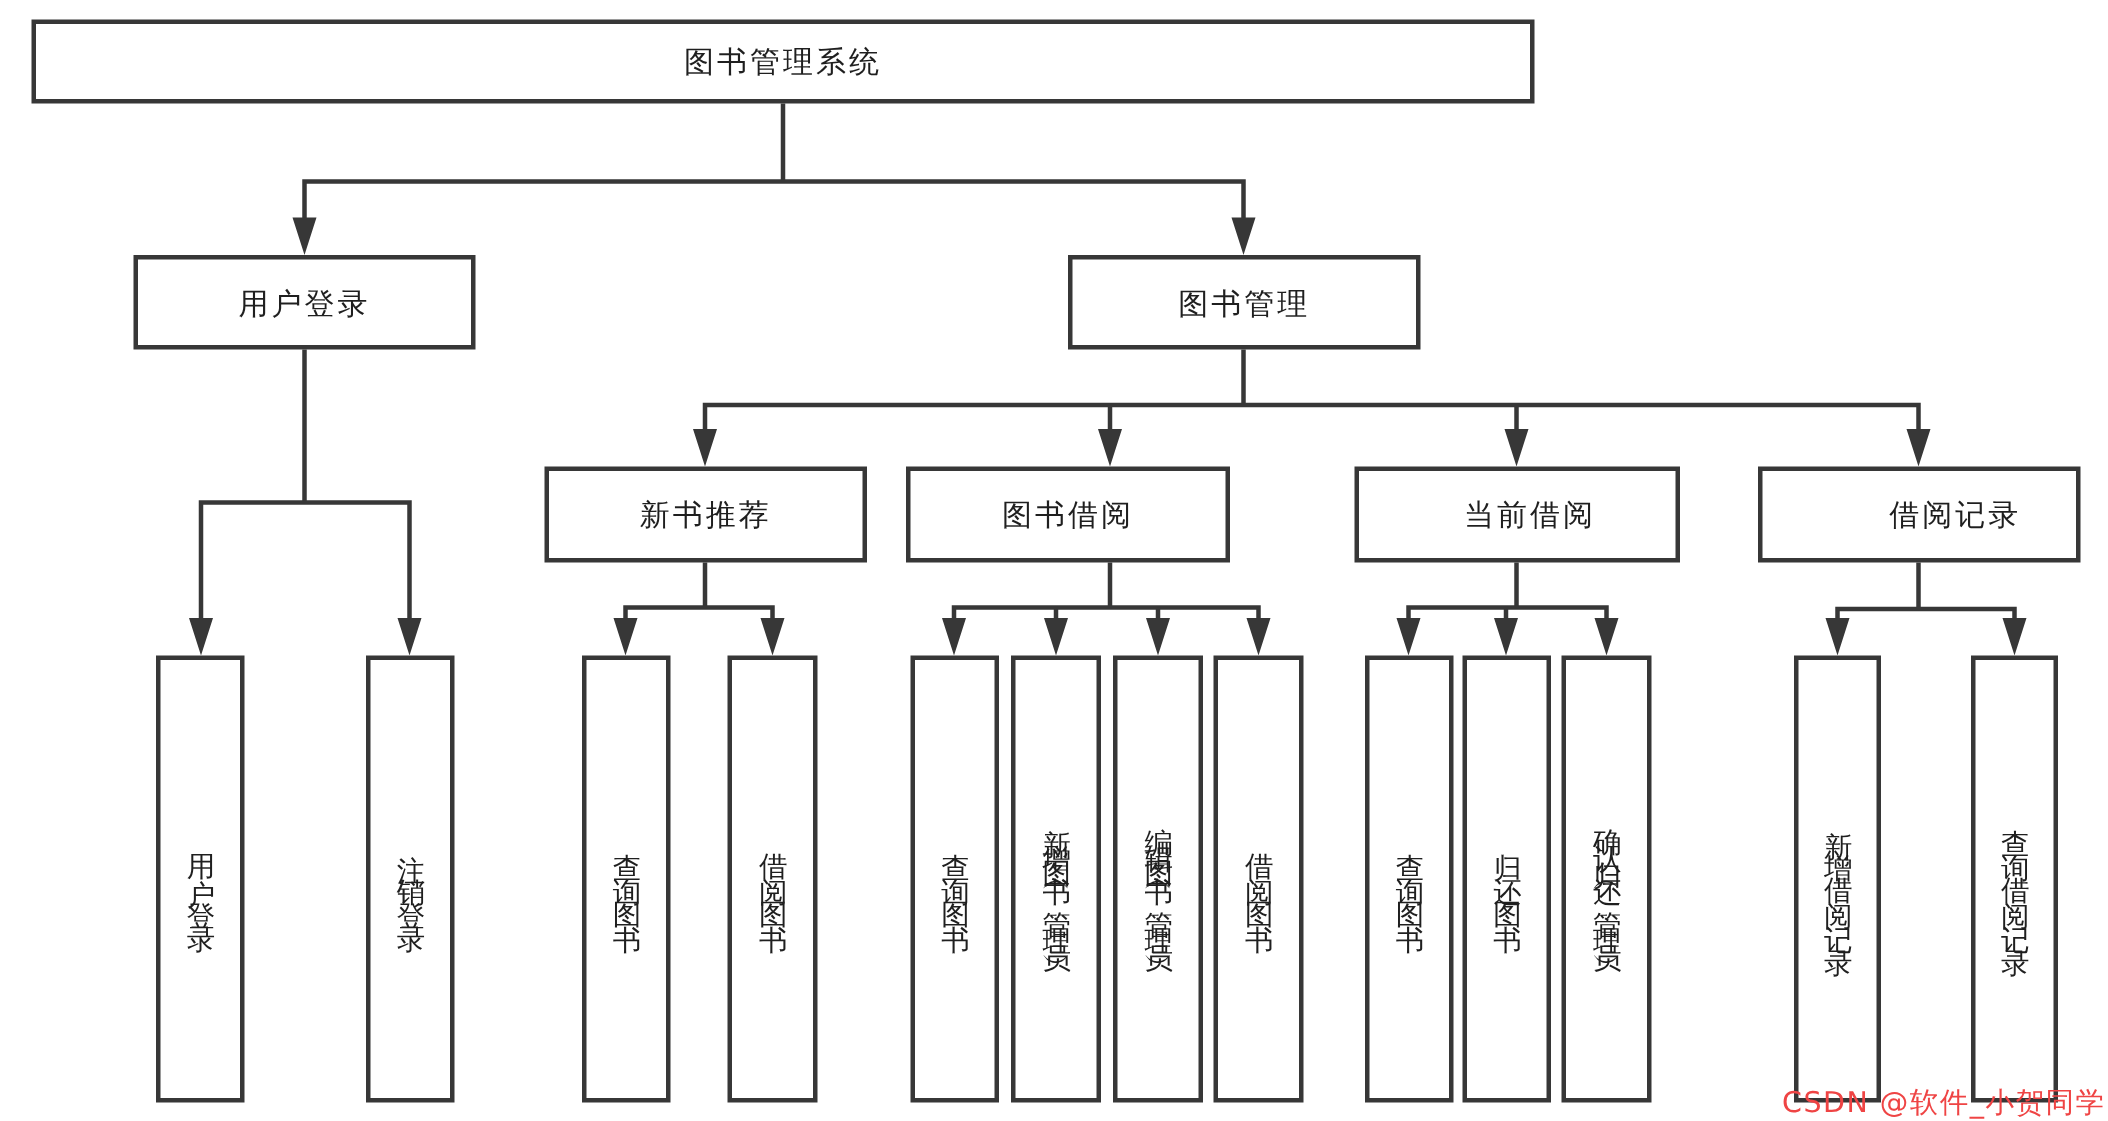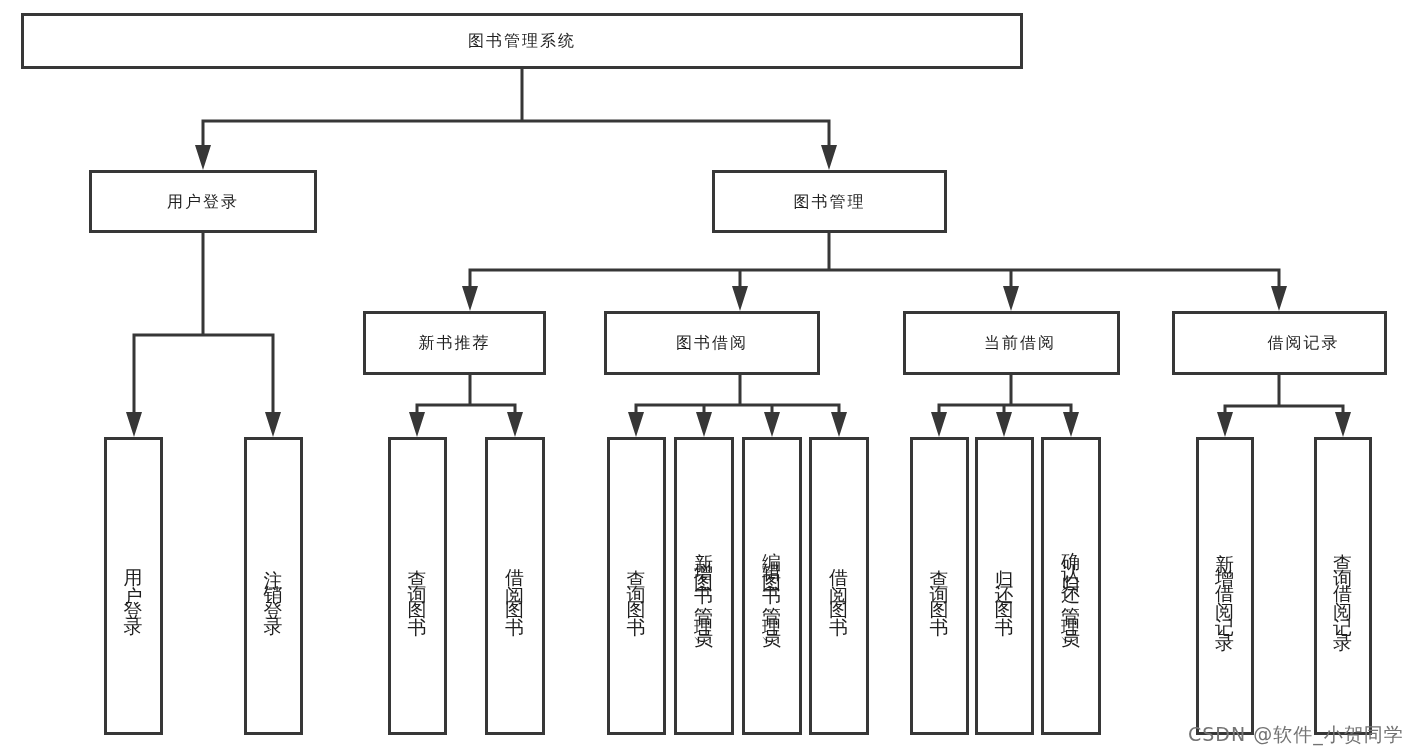--- a/index.html
+++ b/index.html
@@ -9,31 +9,31 @@
     -webkit-font-smoothing:antialiased;
   }
   .canvas{position:absolute;inset:0;width:1405px;height:747px;background:#ffffff;}
   .wires{position:absolute;left:0;top:0;z-index:1;}
   .node{
     position:absolute;z-index:2;box-sizing:border-box;
     background:#ffffff;border:3px solid #373737;color:#1f1f1f;
     display:flex;align-items:center;justify-content:center;
     text-align:center;line-height:1;
   }
-  .hbox{font-size:16px;letter-spacing:2px;}
+  .hbox{font-size:20px;letter-spacing:2px;}
   .leaf span{
     writing-mode:vertical-rl;text-orientation:mixed;
     font-size:19px;display:block;
   }
   .ls-short span{letter-spacing:16px;}
   .ls-med span{letter-spacing:16px;}
   .ls-long span{letter-spacing:11px;}
   .watermark{
     position:absolute;z-index:3;left:1188px;top:722px;
-    font-size:19px;color:#737373;letter-spacing:1px;white-space:nowrap;
+    font-size:19px;color:#ef4444;letter-spacing:1px;white-space:nowrap;
   }
 </style>
 </head>
 <body>
 
 <div class="canvas">
 
   <svg class="wires" width="1405" height="747" viewBox="0 0 1405 747" aria-hidden="true">
     <path d="M522 68 V121 M203 121 H829 M203 121 V146 M829 121 V146
              M203 233 V335 M134 335 H273 M134 335 V413 M273 335 V413
@@ -58,21 +58,21 @@
     <span>图书管理系统</span>
   </div>
 
   <div class="node hbox" style="left:89px;top:170px;width:228px;height:63px;">
     <span>用户登录</span>
   </div>
   <div class="node hbox" style="left:712px;top:170px;width:235px;height:63px;">
     <span>图书管理</span>
   </div>
 
-  <div class="node hbox" style="left:363px;top:311px;width:183px;height:64px;">
+  <div class="node hbox" style="left:363px;top:311px;width:215px;height:64px;">
     <span>新书推荐</span>
   </div>
   <div class="node hbox" style="left:604px;top:311px;width:216px;height:64px;">
     <span>图书借阅</span>
   </div>
   <div class="node hbox" style="left:903px;top:311px;width:217px;height:64px;padding-left:17px;">
     <span>当前借阅</span>
   </div>
   <div class="node hbox" style="left:1172px;top:311px;width:215px;height:64px;padding-left:48px;">
     <span>借阅记录</span>

